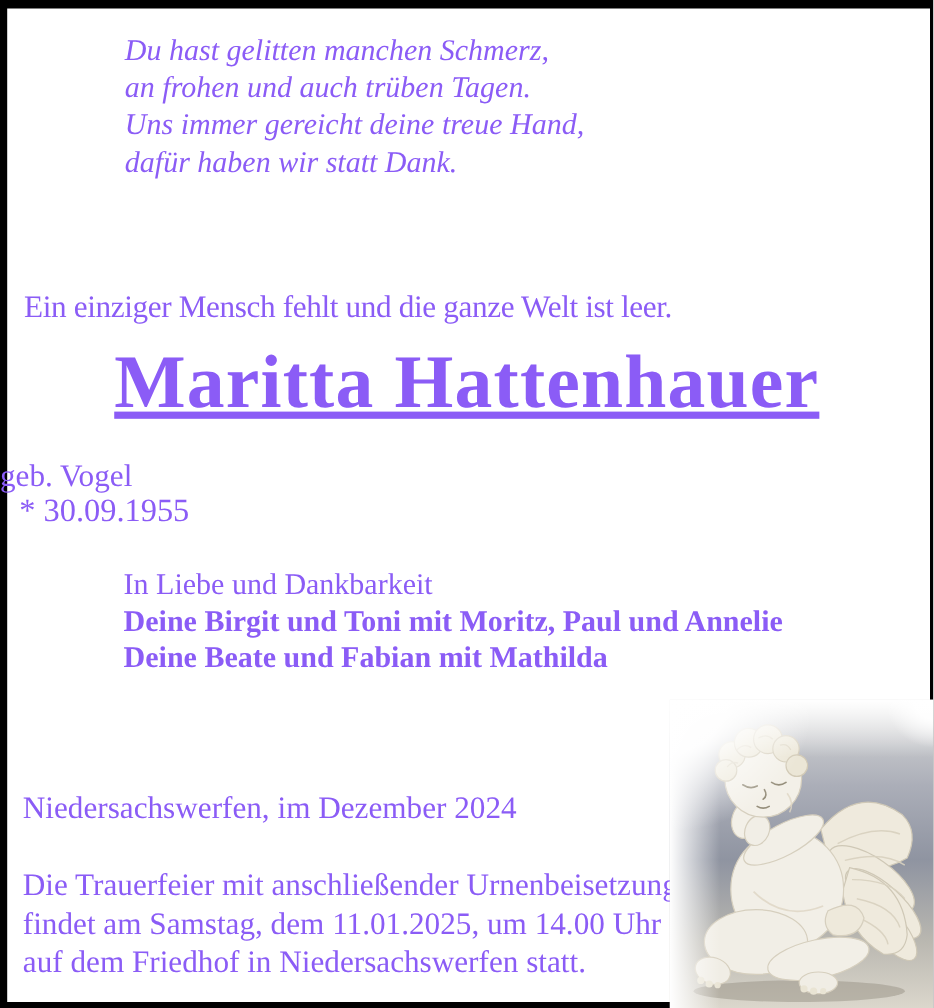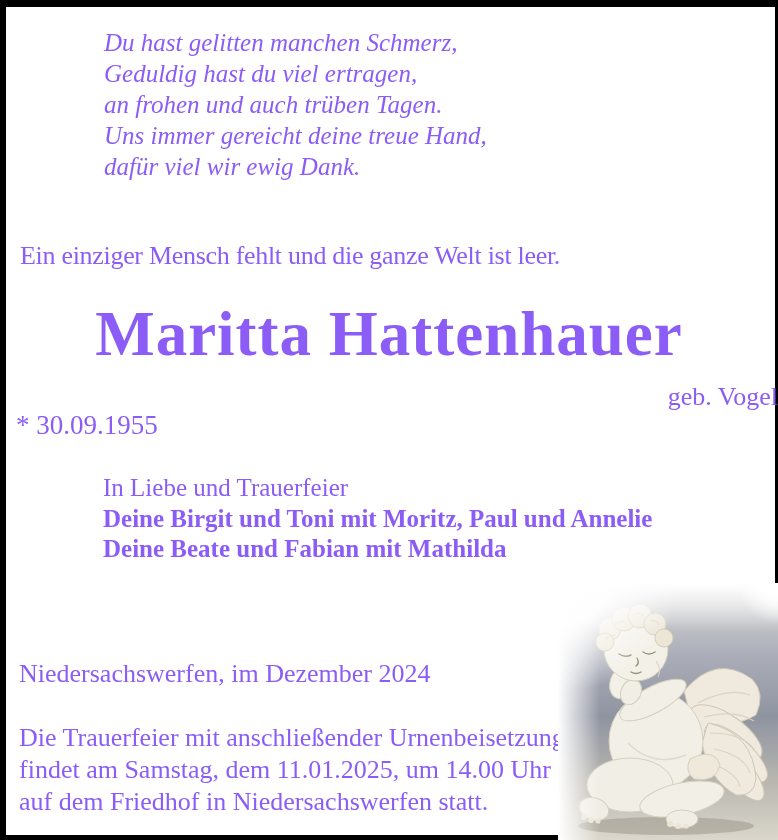--- a/index.html
+++ b/index.html
@@ -15,27 +15,27 @@
   }
   .poem {
     position:absolute; left:104px; top:27px; z-index:2;
     font-style:italic; font-size:25px; line-height:31px; white-space:nowrap;
   }
   .epigraph {
     position:absolute; left:20px; top:241px; z-index:2;
     font-size:26px; letter-spacing:-0.3px; white-space:nowrap;
   }
   .name {
-    position:absolute; left:0; top:303px; width:778px; z-index:2;
+    position:absolute; left:0; top:287px; width:778px; z-index:2;
     text-align:center; font-weight:bold; font-size:63px; line-height:1;
-    letter-spacing:1px; white-space:nowrap;
+    letter-spacing:1px; white-space:nowrap;text-decoration:underline;
   }
   .maiden {
     position:absolute; left:0; top:382px; width:778px; z-index:2;
-    text-align:right; font-size:26px;
+    text-align:left; font-size:26px;
   }
   .dates {
     position:absolute; left:0; top:410px; width:778px; z-index:2;
     display:flex; gap:45px; font-size:27px;padding-left:16px;
   }
   .liebe {
     position:absolute; left:103px; top:474px; z-index:2; font-size:25px;
   }
   .family {
     position:absolute; left:103px; top:504px; z-index:2;
@@ -56,37 +56,36 @@
 </style>
 </head>
 <body>
 
 <div class="page">
 
   <div class="frame"></div>
 
   <div class="poem">
     <div>Du hast gelitten manchen Schmerz,</div>
-    <div>Geduldig hast du viel ertragen,</div>
     <div>an frohen und auch trüben Tagen.</div>
     <div>Uns immer gereicht deine treue Hand,</div>
-    <div>dafür viel wir ewig Dank.</div>
+    <div>dafür haben wir statt Dank.</div>
   </div>
 
   <div class="epigraph">Ein einziger Mensch fehlt und die ganze Welt ist leer.</div>
 
   <div class="name">Maritta Hattenhauer</div>
 
   <div class="maiden">geb. Vogel</div>
 
   <div class="dates">
     <span>* 30.09.1955</span>
   </div>
 
-  <div class="liebe">In Liebe und Trauerfeier</div>
+  <div class="liebe">In Liebe und Dankbarkeit</div>
 
   <div class="family">
     <div>Deine Birgit und Toni mit Moritz, Paul und Annelie</div>
     <div>Deine Beate und Fabian mit Mathilda</div>
   </div>
 
   <div class="place">
     <span class="b">Niedersachswerfen,</span><span> im Dezember 2024</span>
   </div>
 

